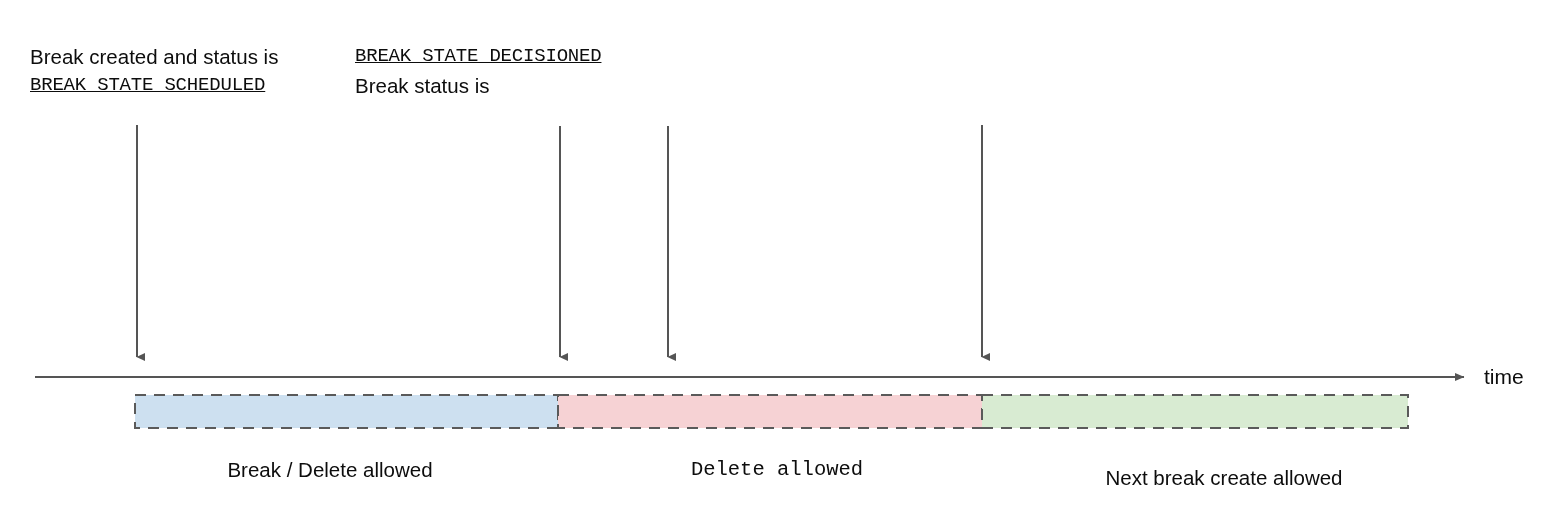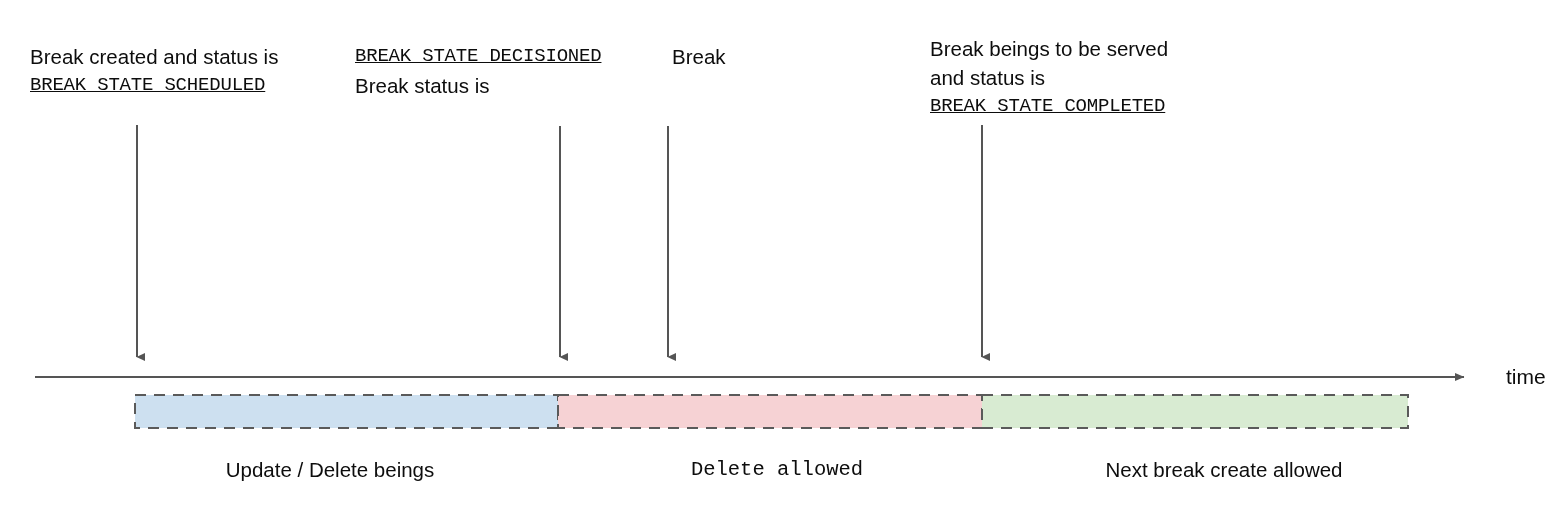--- a/index.html
+++ b/index.html
@@ -54,62 +54,55 @@
   }
 
   
   #time-label {
     position: absolute;
     left: 1484px;
     top: 365px;
     font-size: 21px;
     color: #0d0d0d;
     font-family: "Liberation Sans", sans-serif;
-    margin-left: 22px;
   }
 
   
   .phase-caption {
     position: absolute;
     top: 458px;
     font-size: 20.5px;
     color: #0d0d0d;
     text-align: center;
     font-family: "Liberation Sans", sans-serif;
     white-space: nowrap;
     transform: translateX(-50%);
   }
   #caption-0 { left: 330px; }
   #caption-1 { left: 777px; font-family: Liberation Mono, monospace; }
-  #caption-2 { left: 1224px; }
+  #caption-2 { left: 1224px; margin-top: 8px; }
 </style>
 </head>
 <body>
 
 <div id="diagram">
 
   <div class="annotation" id="ann-scheduled">
     <span class="line">Break created and status is</span>
     <span class="line mono">BREAK_STATE_SCHEDULED</span>
   </div>
 
   <div class="annotation" id="ann-decisioned">
     <span class="line mono">BREAK_STATE_DECISIONED</span>
     <span class="line">Break status is</span>
   </div>
 
   <div class="annotation" id="ann-expected">
-    <span class="line">Break</span>
   </div>
 
-  <div class="annotation" id="ann-completed">
-    <span class="line">Break beings to be served</span>
-    <span class="line">and status is</span>
-    <span class="line mono">BREAK_STATE_COMPLETED</span>
-  </div>
 
   <svg id="vector-layer" viewBox="0 0 1558 520" xmlns="http://www.w3.org/2000/svg">
     <defs>
       <marker id="arrowhead-down" markerWidth="9" markerHeight="9" refX="4.5" refY="8" orient="auto" markerUnits="userSpaceOnUse">
         <path d="M0.6,0 L8.4,0 L4.5,8.6 Z" fill="#555555"></path>
       </marker>
       <marker id="arrowhead-right" markerWidth="10" markerHeight="10" refX="9.2" refY="5" orient="auto" markerUnits="userSpaceOnUse">
         <path d="M0,0.8 L9.6,5 L0,9.2 Z" fill="#555555"></path>
       </marker>
     </defs>
@@ -121,17 +114,17 @@
 
     <line x1="35" y1="377" x2="1464" y2="377" stroke="#555555" stroke-width="2" marker-end="url(#arrowhead-right)"></line>
 
     <rect x="135" y="395" width="423" height="33" fill="#cde0f0" stroke="#5a5a5a" stroke-width="2" stroke-dasharray="11 8"></rect>
     <rect x="558" y="395" width="424" height="33" fill="#f6d2d4" stroke="#5a5a5a" stroke-width="2" stroke-dasharray="11 8"></rect>
     <rect x="982" y="395" width="426" height="33" fill="#d8ebd2" stroke="#5a5a5a" stroke-width="2" stroke-dasharray="11 8"></rect>
   </svg>
 
   <div id="time-label">time</div>
 
-  <div class="phase-caption" id="caption-0">Update / Delete beings</div>
+  <div class="phase-caption" id="caption-0">Break / Delete allowed</div>
   <div class="phase-caption" id="caption-1">Delete allowed</div>
   <div class="phase-caption" id="caption-2">Next break create allowed</div>
 
 </div>
 
 </body></html>

